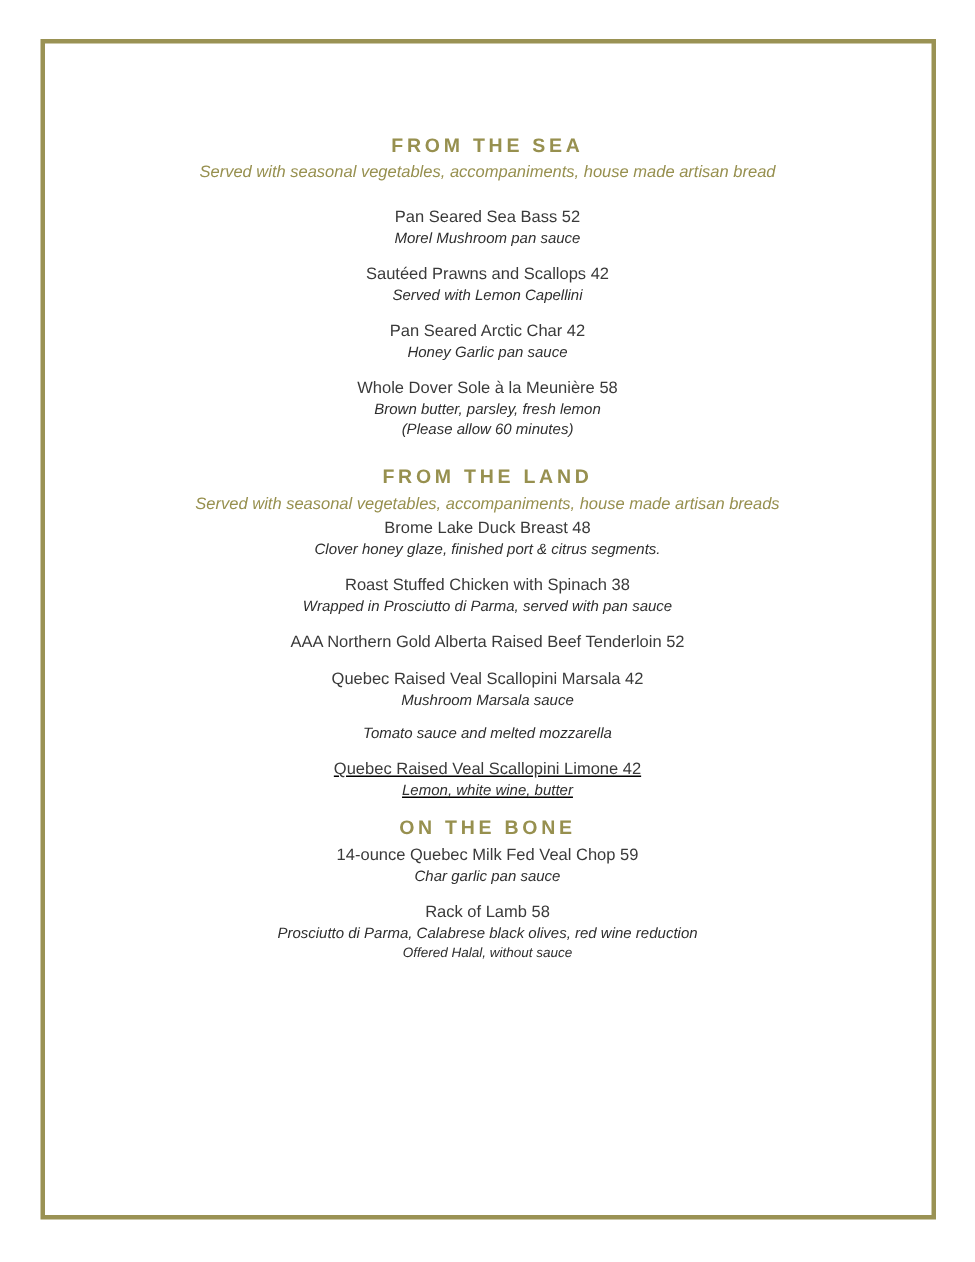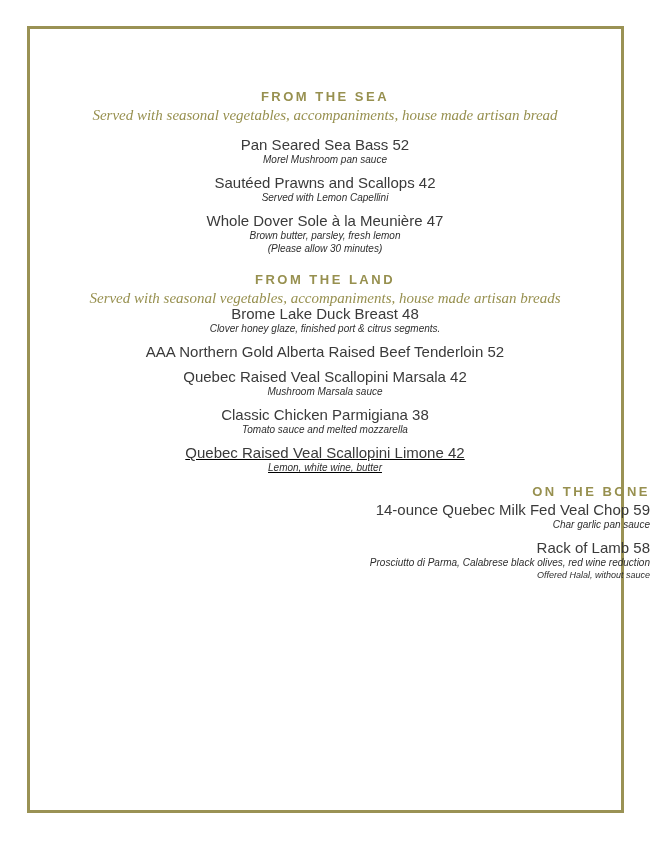--- a/index.html
+++ b/index.html
@@ -29,43 +29,42 @@
   .content {
     position: absolute;
     top: 0;
     left: 0;
     right: 0;
     padding-top: 89px;
     text-align: center;
   }
   .section { margin: 0; }
   .section--land { margin-top: 17px; }
-  .section--bone { margin-top: 10px; text-align: right; }
+  .section--bone { margin-top: 10px; }
   .section-title {
     margin: 0;
     font-size: 13px;
     font-weight: bold;
     letter-spacing: 2.5px;
     line-height: 16px;
     color: var(--accent, #97904f);
   }
   .section--bone .section-title { margin-bottom: 2px; }
   .section-subtitle {
     margin: 3px 0 14px 0;
-    font-size: 15px;
+    font-size: 11px;
     font-style: italic;
     line-height: 15px;
     color: var(--accent, #97904f);
-    font-family: Liberation Serif, serif;
   }
   .section-subtitle--tight { margin-bottom: 0; }
   .item { margin: 0 0 9px 0; }
   .item--gap { margin-top: 8px; text-decoration: underline; }
   .item-name {
-    font-size: 15px;
+    font-size: 11px;
     line-height: 16px;
     color: var(--name-text, #3a3a3a);
   }
   .item-desc {
     font-size: 10px;
     font-style: italic;
     line-height: 13px;
     color: var(--desc-text, #2e2e2e);
   }
   .item-desc--small { font-size: 9px; line-height: 12px; font-style: italic; }
@@ -84,45 +83,52 @@
 
       <div class="item">
         <div class="item-name">Pan Seared Sea Bass 52</div>
         <div class="item-desc">Morel Mushroom pan sauce</div>
       </div>
       <div class="item">
         <div class="item-name">Sautéed Prawns and Scallops 42</div>
         <div class="item-desc">Served with Lemon Capellini</div>
       </div>
       <div class="item">
-        <div class="item-name">Whole Dover Sole à la Meunière 47</div>
+        <div class="item-name">Pan Seared Arctic Char 42</div>
+        <div class="item-desc">Honey Garlic pan sauce</div>
+      </div>
+      <div class="item">
+        <div class="item-name">Whole Dover Sole à la Meunière 58</div>
         <div class="item-desc">Brown butter, parsley, fresh lemon</div>
-        <div class="item-desc">(Please allow 30 minutes)</div>
+        <div class="item-desc">(Please allow 60 minutes)</div>
       </div>
       <div class="item">
       </div>
     </section>
 
     <section class="section section--land">
       <h2 class="section-title">FROM THE LAND</h2>
       <p class="section-subtitle section-subtitle--tight">Served with seasonal vegetables, accompaniments, house made artisan breads</p>
 
       <div class="item">
         <div class="item-name">Brome Lake Duck Breast 48</div>
         <div class="item-desc">Clover honey glaze, finished port &amp; citrus segments.</div>
       </div>
       <div class="item">
+        <div class="item-name">Roast Stuffed Chicken with Spinach 38</div>
+        <div class="item-desc">Wrapped in Prosciutto di Parma, served with pan sauce</div>
+      </div>
+      <div class="item">
         <div class="item-name">AAA Northern Gold Alberta Raised Beef Tenderloin 52</div>
       </div>
       <div class="item">
         <div class="item-name">Quebec Raised Veal Scallopini Marsala 42</div>
         <div class="item-desc">Mushroom Marsala sauce</div>
       </div>
       <div class="item">
-        <div class="item-name">Classic Chicken Parmigiana 38</div>
         <div class="item-desc">Tomato sauce and melted mozzarella</div>
       </div>
       <div class="item item--gap">
         <div class="item-name">Quebec Raised Veal Scallopini Limone 42</div>
         <div class="item-desc">Lemon, white wine, butter</div>
       </div>
     </section>
 
     <section class="section section--bone">
       <h2 class="section-title">ON THE BONE</h2>

